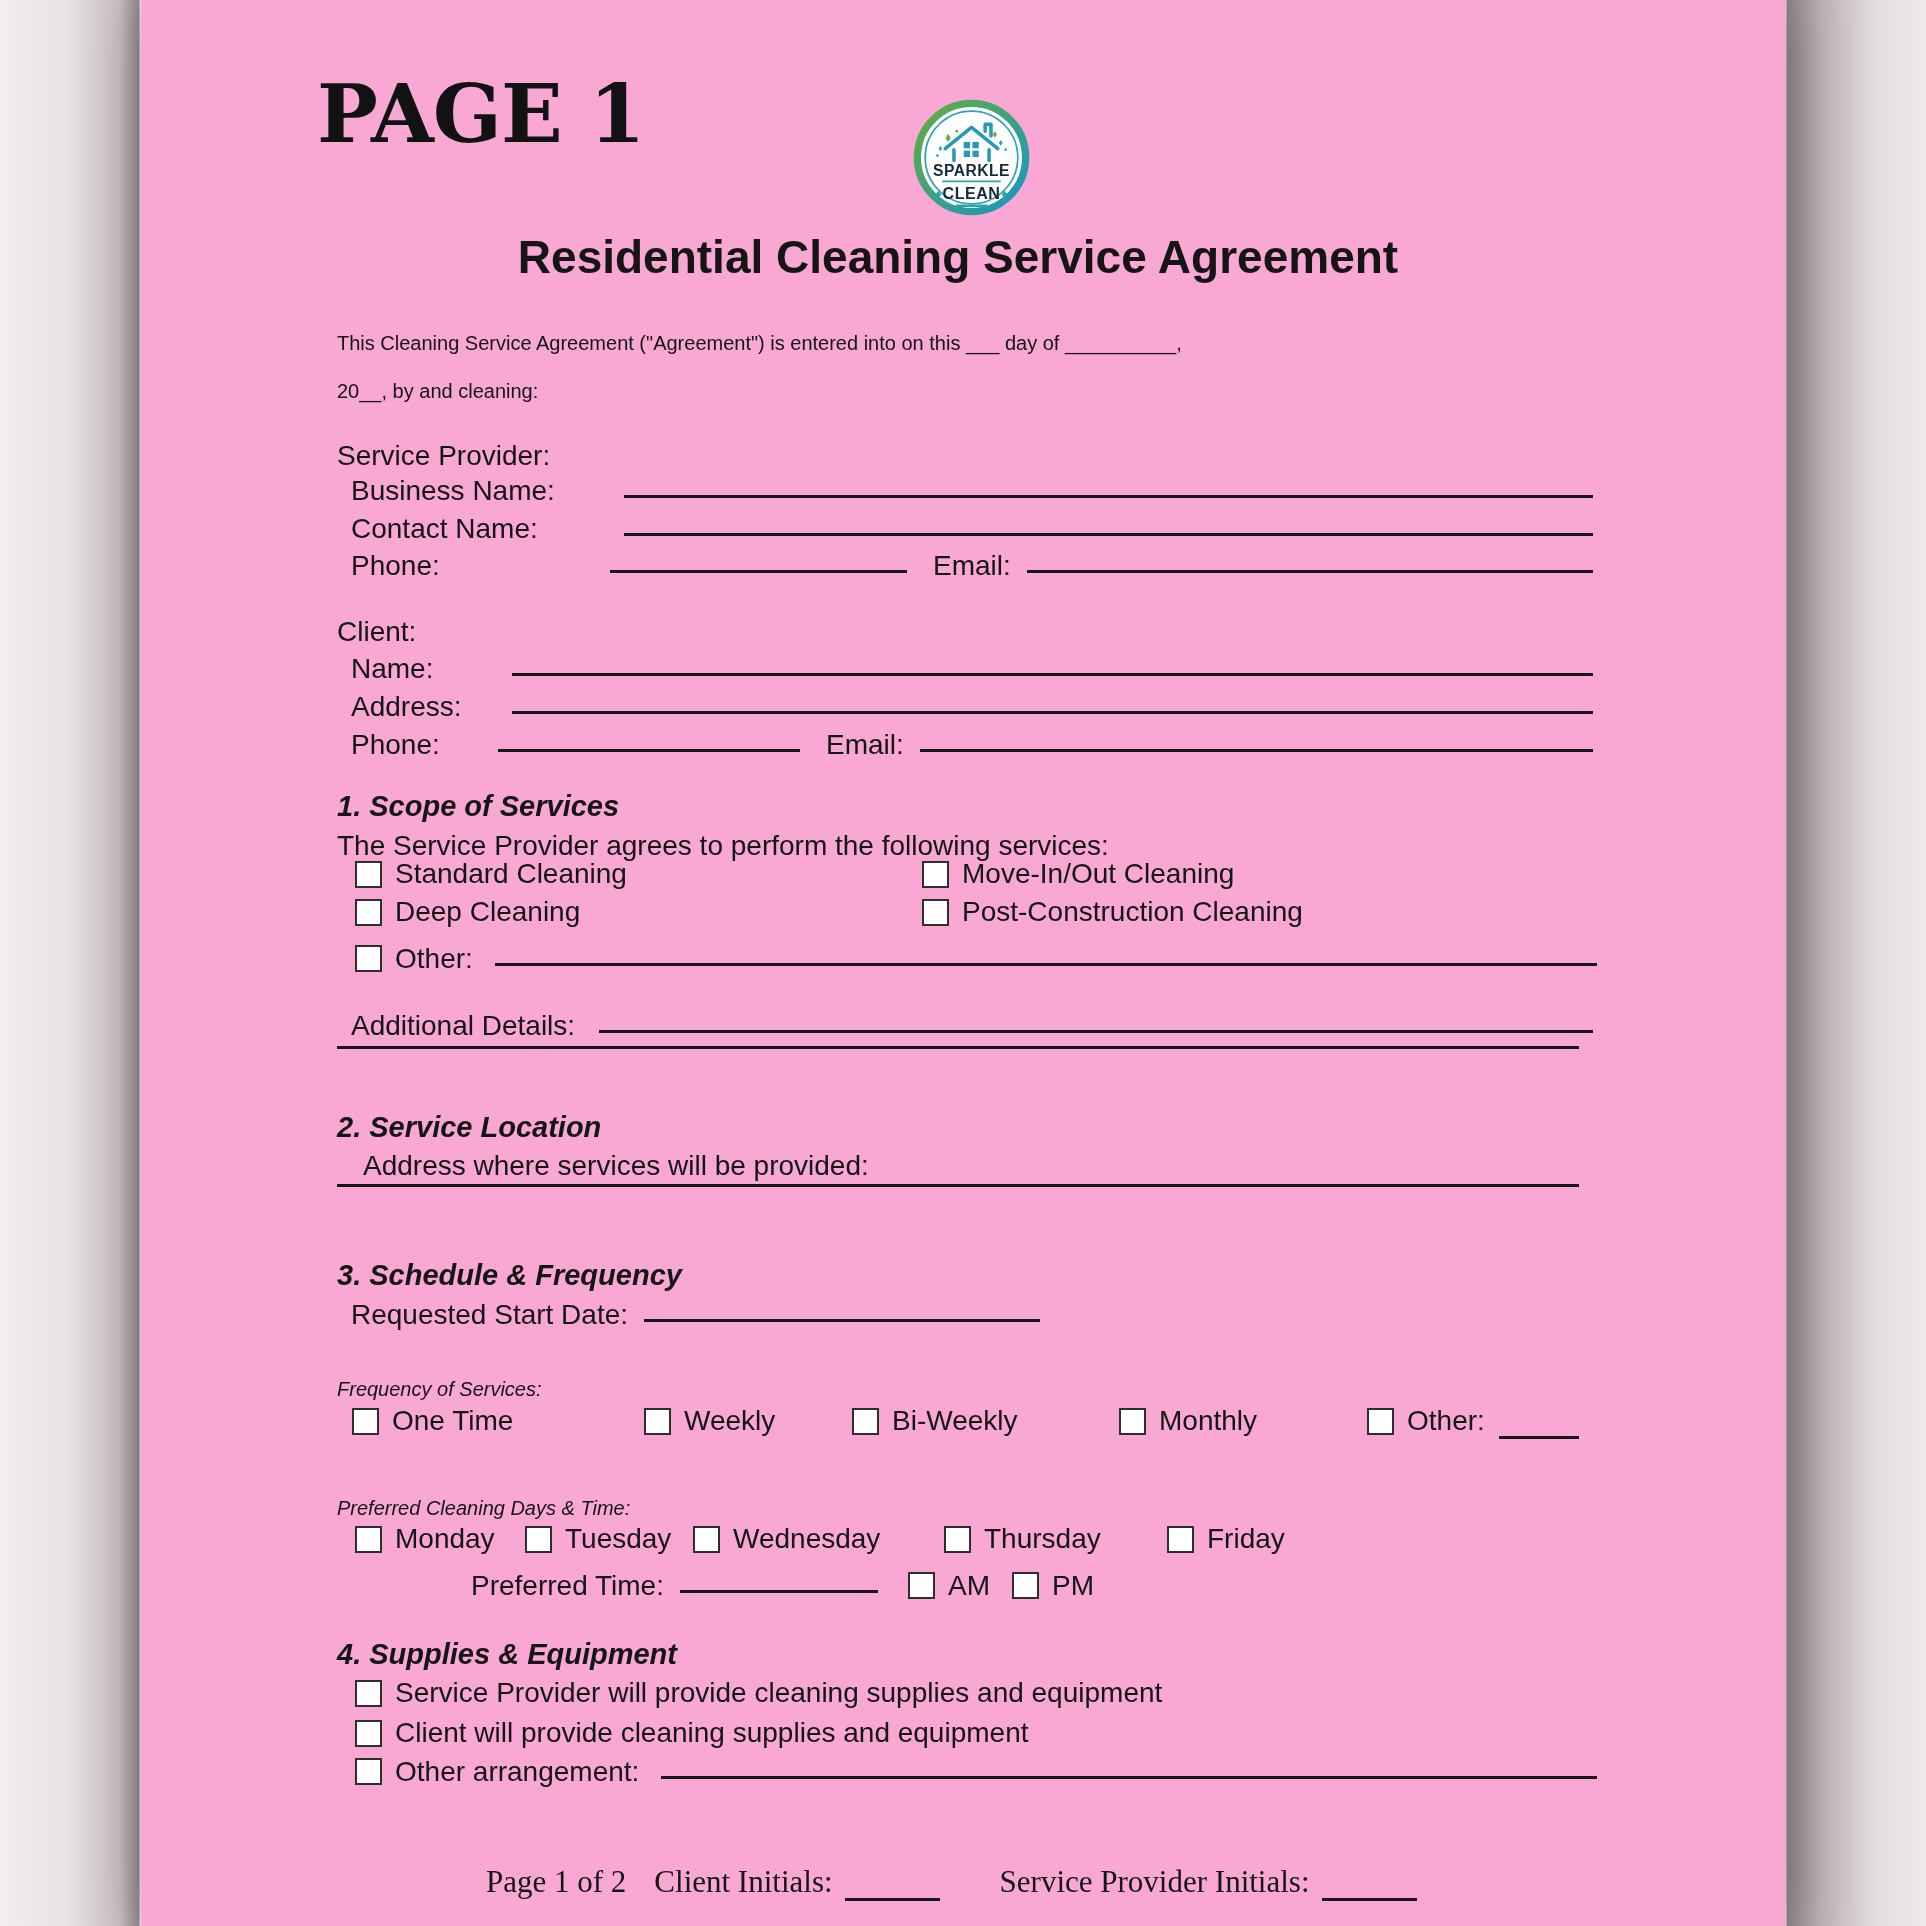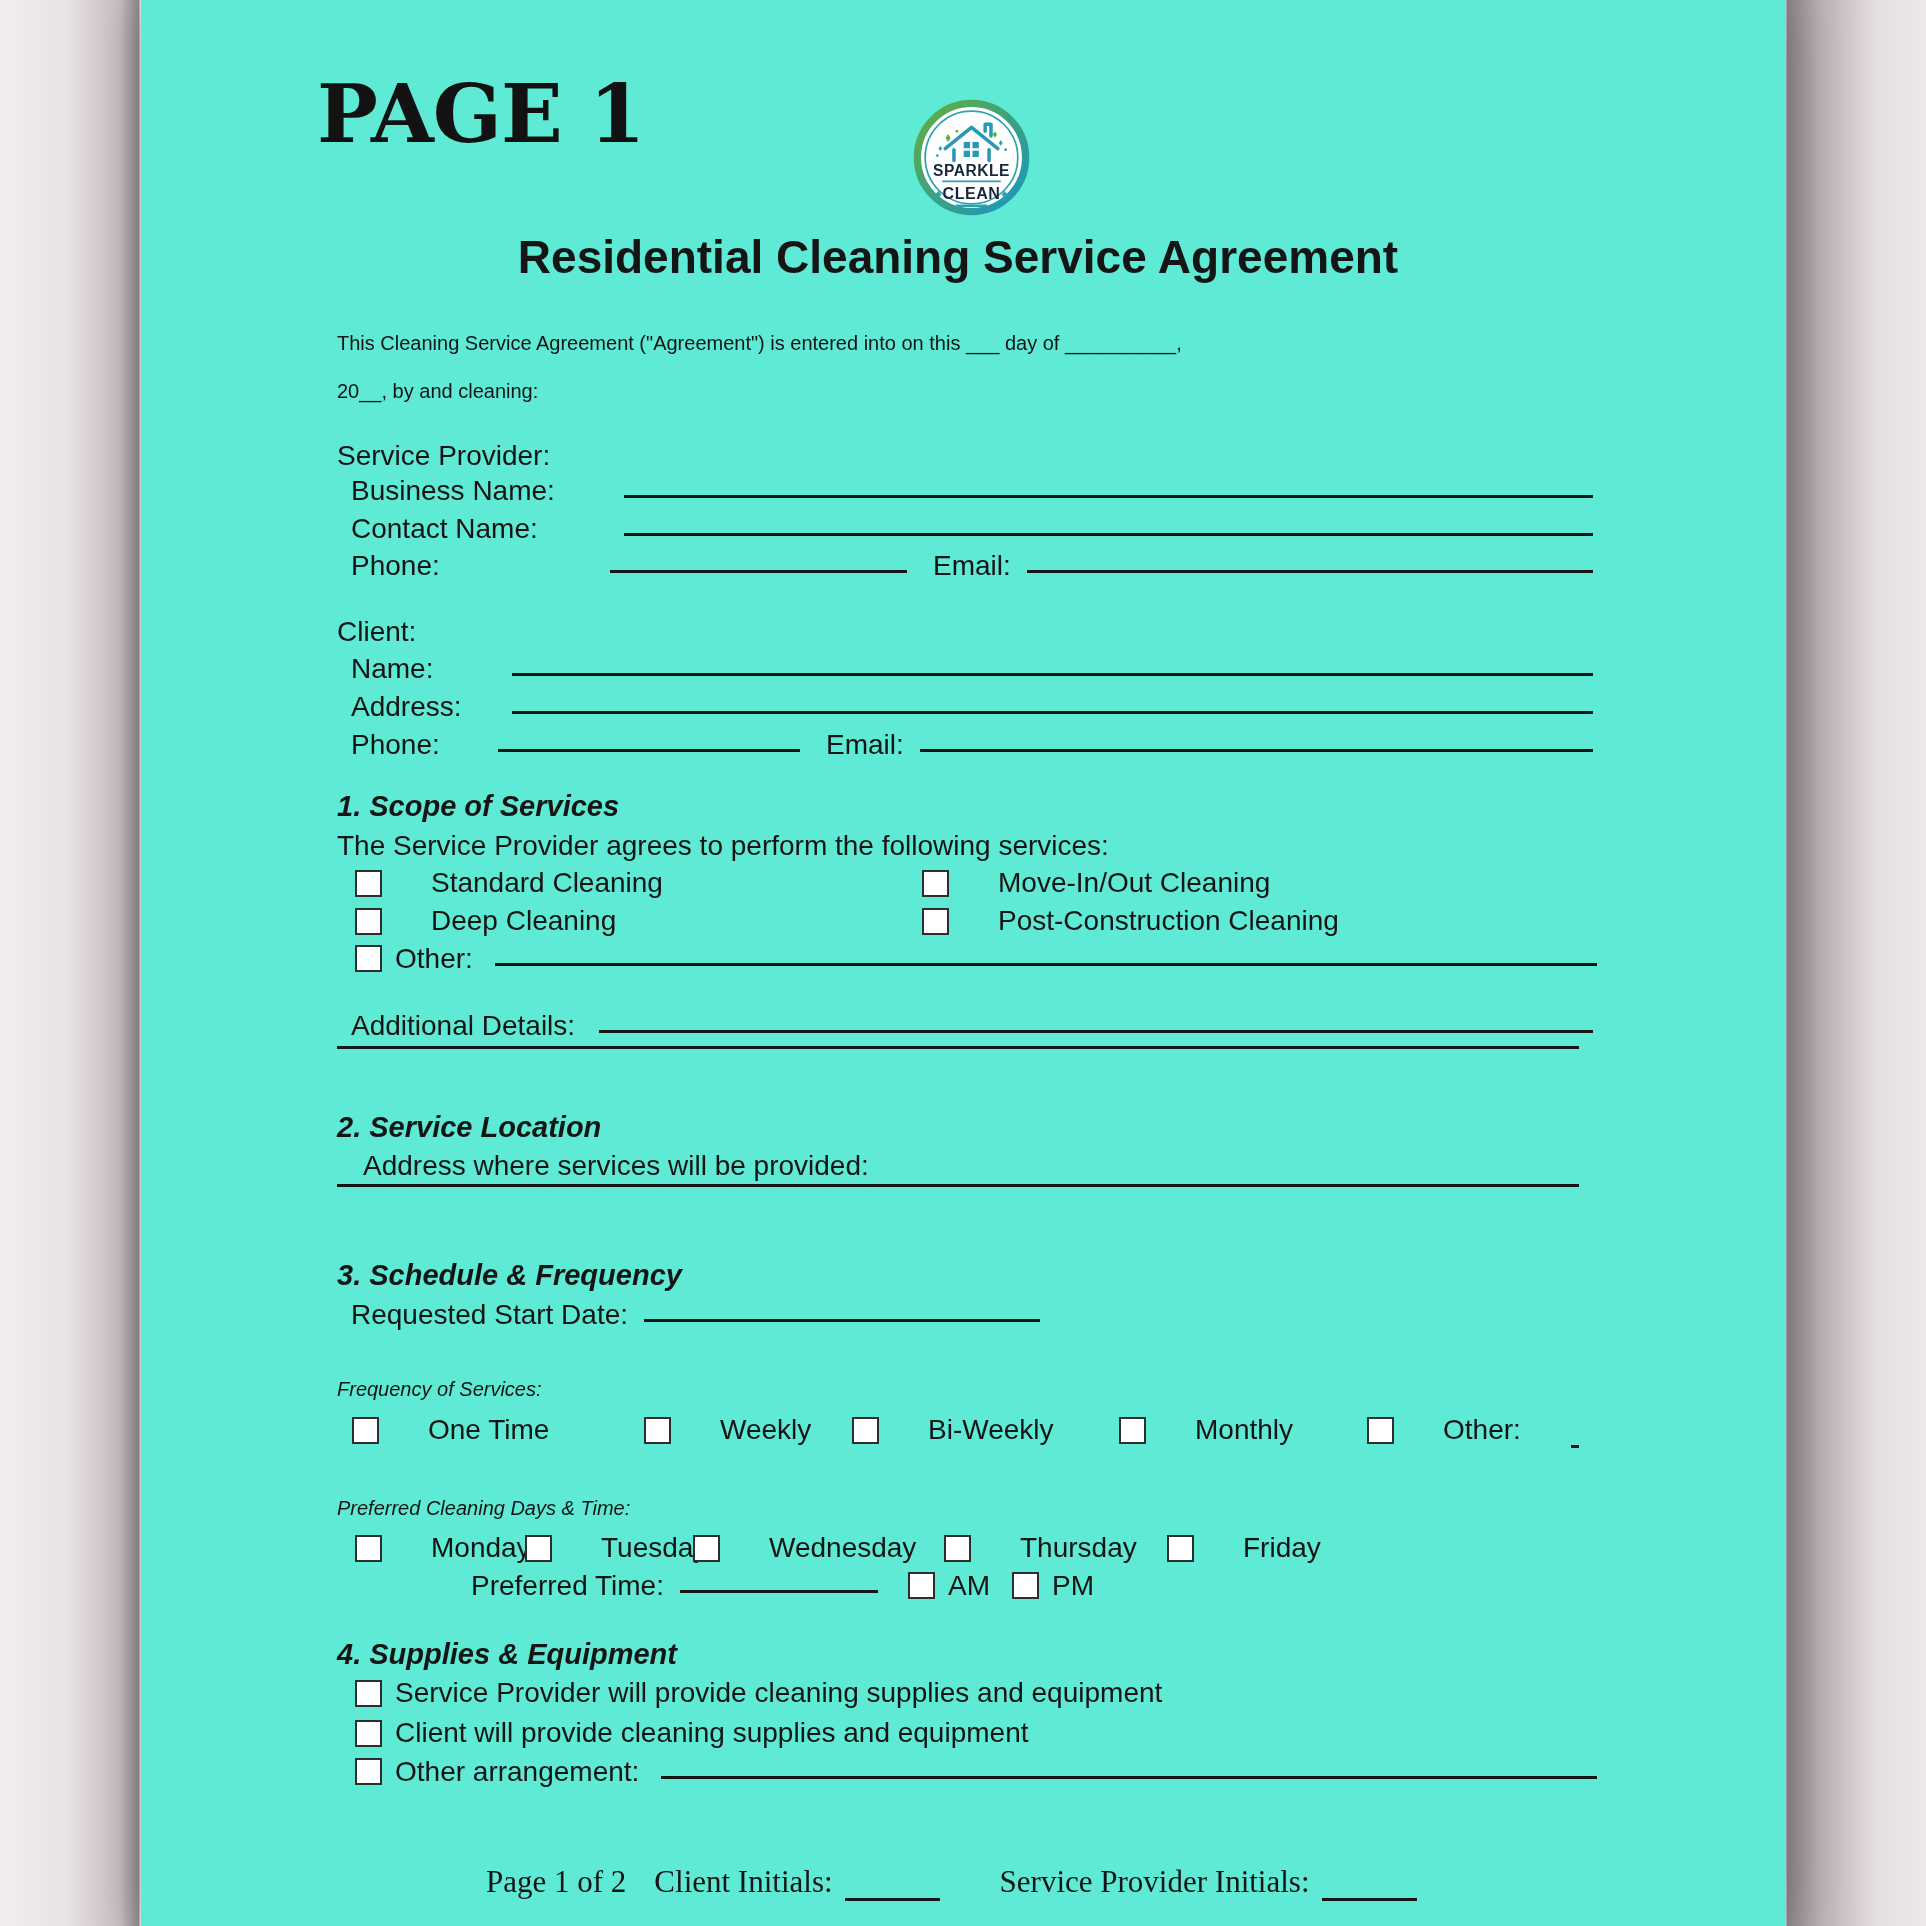--- a/index.html
+++ b/index.html
@@ -8,38 +8,38 @@
     background:
       linear-gradient(90deg,
         #f3edee 0%, #e9e2e4 3.5%, #c9c1c3 6.2%, #948d8f 7.2%,
         #ffffff 7.31%, #ffffff 92.69%,
         #8e8789 92.8%, #b9b1b3 94.5%, #e6dfe1 97.5%, #eee8e9 100%);
     font-family:"Liberation Sans", sans-serif;
     color:#151515;
   }
   .page {
     position:absolute; left:141px; top:0; width:1645px; height:1927px;
-    background:#5eead4;
+    background:#f9a8d4;
     box-shadow:0 0 54px rgba(70,60,64,0.40);
   }
   
   .row { position:absolute; left:196px; width:1242px; display:flex; align-items:center; font-size:28px; line-height:36px; white-space:nowrap; }
   .row.center { align-items:center; }
   .ind1 { padding-left:14px; }
   .ind2 { padding-left:18px; }
   .sec-head { font-weight:bold; font-style:italic; font-size:29px; }
   .sub-head { font-style:italic; font-size:20px; }
   .bl { border-bottom:3px solid #161616; height:10px; }
   .bl.flex { flex:1 1 auto; margin-left:14px; }
   .lbl-col  { width:259px; flex:none; }
   .lbl-col2 { width:147px; flex:none; }
   .email-lbl { margin:0 16px 0 26px; flex:none; }
   .cb { width:23px; height:23px; border:2.5px solid #2e2e2e; background:#fff; flex:none; display:inline-block; margin-right:13px; }
   .opt { display:flex; align-items:center; }
-  .abs { position:absolute; bottom:0;gap:36px; }
+  .abs { position:absolute; bottom:9px; }
   .page-label {
     position:absolute; left:176px; top:71px;
     font-family:"DejaVu Serif", serif; font-weight:900;
     font-size:81px; line-height:85px; letter-spacing:-1px; color:#121212;
   }
   .logo { position:absolute; left:772px; top:99px; width:117px; height:117px; }
   .doc-title {
     position:absolute; left:196px; top:236px; width:1242px;
     text-align:center; font-weight:bold; font-size:46px; line-height:42px;
   }

